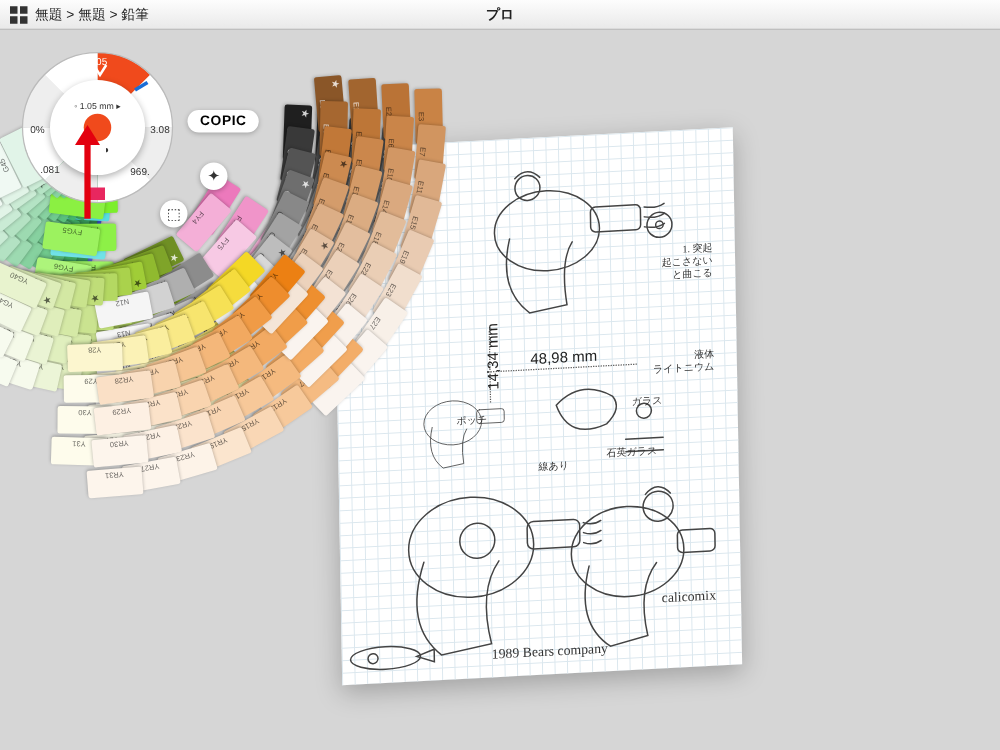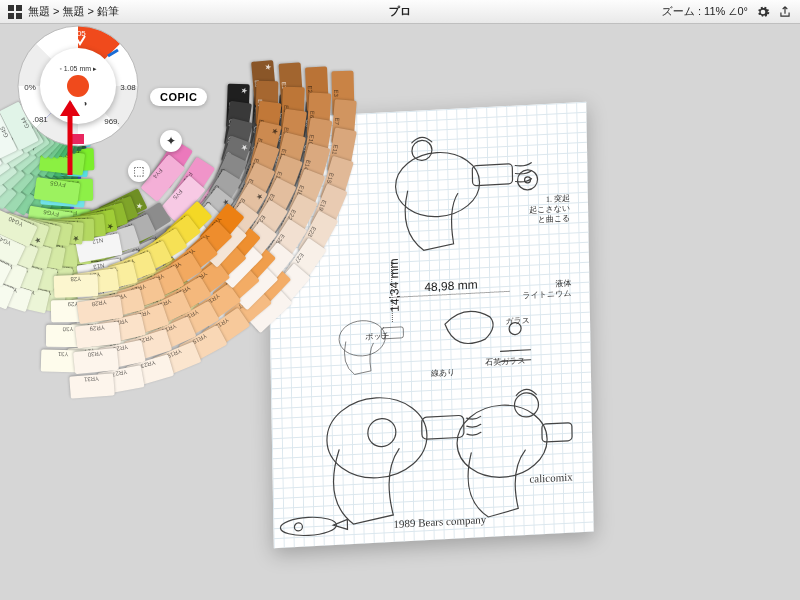--- a/index.html
+++ b/index.html
@@ -43,21 +43,21 @@
   .sig { position: absolute; font-family: cursive; font-size: 11px; color: #333; }
   .sig1 { right: 20px; bottom: 50px; }
   .sig2 { left: 120px; bottom: 12px; }
   .jnote { position: absolute; font-size: 8px; color: #333; font-family: "Hiragino Mincho ProN", serif; writing-mode: horizontal-tb; }
 
   
   .dim-line-h { position: absolute; border-top: 1px dotted #555; }
   .dim-line-v { position: absolute; border-left: 1px dotted #555; }
 
   
-  .tool-wheel { position: absolute; left: 8px; top: 16px; width: 140px; height: 140px; z-index: 60; }
+  .tool-wheel { position: absolute; left: 8px; top: 32px; width: 140px; height: 140px; z-index: 60; }
   .wheel-outer { position: absolute; inset: 0; }
   .wheel-inner { position: absolute; left: 32px; top: 32px; width: 76px; height: 76px; border-radius: 50%; background: #fff; box-shadow: 0 2px 6px rgba(0,0,0,0.3); display: flex; align-items: center; justify-content: center; flex-direction: column; font-size: 8px; color: #333;}
   .wheel-inner .color-dot { width: 22px; height: 22px; border-radius: 50%; background: #f04a1c; margin-top: 2px;}
   .wheel-label { font-size: 8px; fill: #333; }
   .red-arrow { position: absolute; left: 55px; top: 100px; z-index: 70; }
 
   
   .float-btn {
     position: absolute; width: 22px; height: 22px; border-radius: 50%;
     background: #fff; box-shadow: 0 1px 4px rgba(0,0,0,0.3);
@@ -95,29 +95,20 @@
 
 <div class="topbar">
   <div class="grid-icon">
       <span></span>
       <span></span>
       <span></span>
       <span></span>
     </div>
   <div class="breadcrumb">無題 &gt; 無題 &gt; 鉛筆</div>
   <div class="center">プロ</div>
-  <div class="right">
-    <span>ズーム : 11% ∠0°</span>
-    <svg class="gear-icon" viewBox="0 0 24 24">
-        <path fill="#333" d="M12 8a4 4 0 100 8 4 4 0 000-8zm9 4l2 1-1 3-2-.5a8 8 0 01-1.5 1.5l.5 2-3 1-1-2a8 8 0 01-2 0l-1 2-3-1 .5-2A8 8 0 017 16.5L5 17l-1-3 2-1a8 8 0 010-2l-2-1 1-3 2 .5A8 8 0 018.5 6L8 4l3-1 1 2a8 8 0 012 0l1-2 3 1-.5 2A8 8 0 0119 7.5l2-.5 1 3-2 1a8 8 0 010 2z"></path>
-      </svg>
-    <svg class="share-icon" viewBox="0 0 24 24">
-        <path fill="none" stroke="#333" stroke-width="2" d="M12 3v12M12 3l-4 4M12 3l4 4M5 13v6h14v-6"></path>
-      </svg>
-  </div>
 </div>
 
 <div class="canvas-paper">
   <div class="sketch-layer">
     <svg viewBox="0 0 320 430">
 
       <g transform="translate(130,30)">
         <ellipse cx="40" cy="45" rx="42" ry="32"></ellipse>
         <path d="M10 50 Q0 90 25 110 L55 105 Q50 70 60 55"></path>
         <rect x="75" y="28" width="40" height="20" rx="4"></rect>

